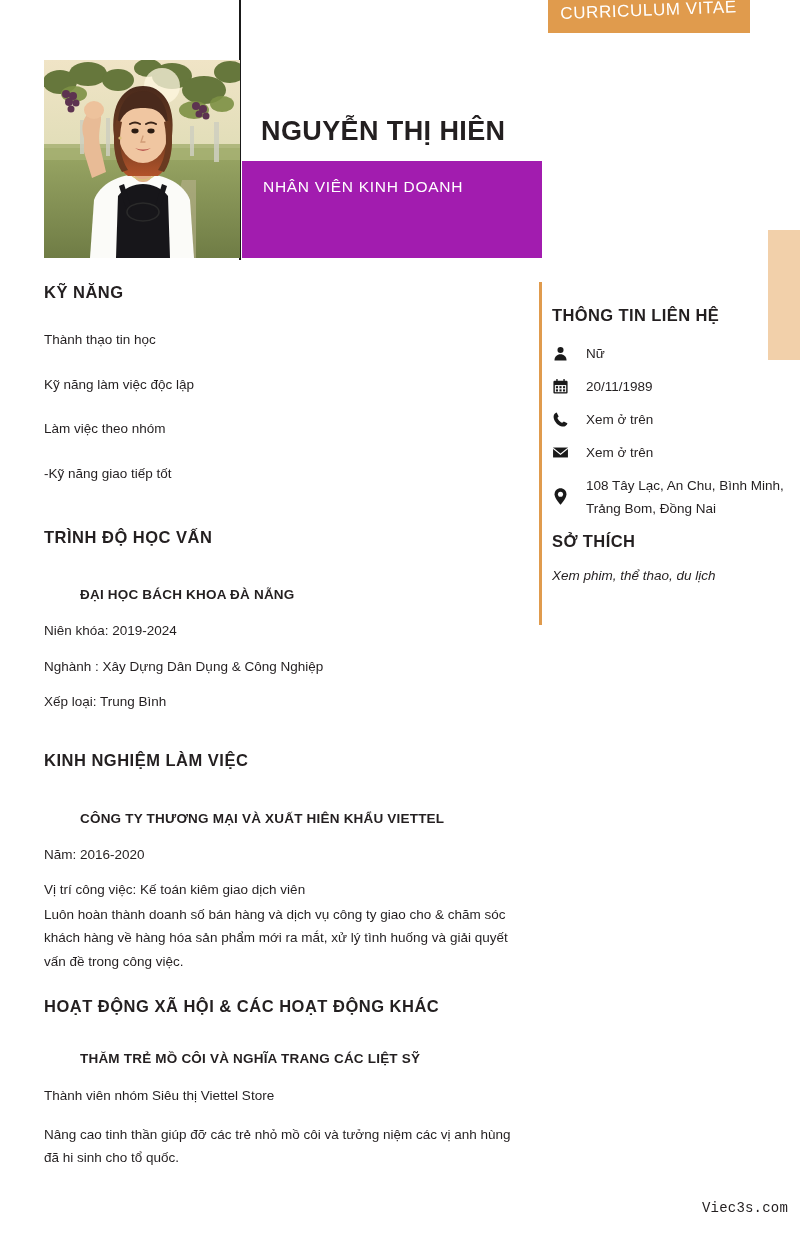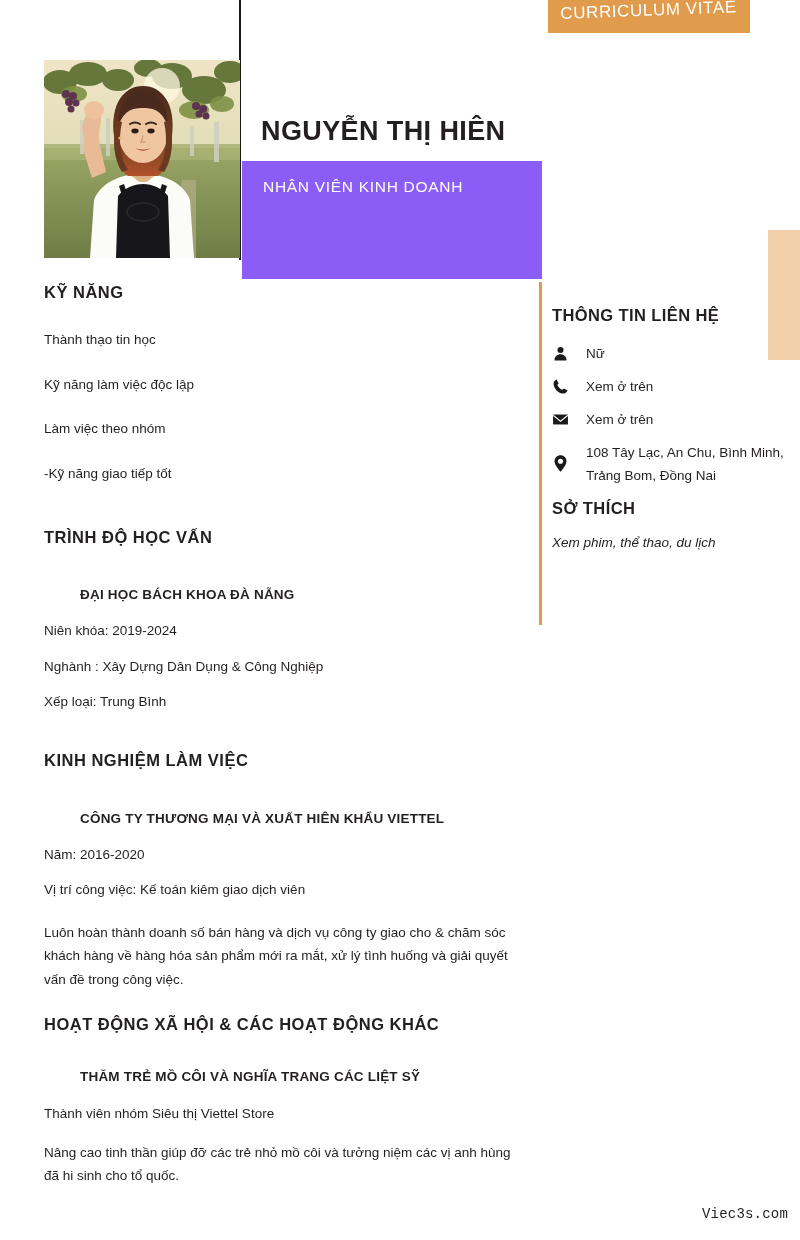--- a/index.html
+++ b/index.html
@@ -62,22 +62,22 @@
     font-size: 27px;
     font-weight: bold;
     letter-spacing: 0.4px;
     color: #231f20;
     white-space: nowrap;
   }
 
   .job-block {
     position: absolute;
     left: 242px; top: 161px;
-    width: 300px; height: 118px;
-    background: #8b5cf6;
+    width: 300px; height: 97px;
+    background: #a21caf;
   }
   .job-block span {
     position: absolute;
     left: 21px; top: 17px;
     font-size: 15.5px;
     letter-spacing: 0.7px;
     color: #ffffff;
     white-space: nowrap;
   }
 
@@ -129,21 +129,21 @@
   .skills .sec-title { margin-bottom: 16px; }
   .skill-item { margin-top: 31px; }
 
   .edu-title { margin-top: 48px; }
   .edu-school { margin-top: 40px; }
   .edu-line { margin-top: 22px; }
 
   .exp-title { margin-top: 42px; }
   .exp-company { margin-top: 41px; }
   .exp-line { margin-top: 22px; }
-  .exp-para { margin-top: 24px; width: 470px; }
+  .exp-para { margin-top: 6px; width: 470px; }
 
   .act-title { margin-top: 24px; }
   .act-sub { margin-top: 35px; }
   .act-line { margin-top: 23px; }
   .act-para { margin-top: 20px; width: 475px; }
 
   
   .right-col {
     position: absolute;
     left: 552px; top: 306px;
@@ -182,21 +182,21 @@
   .hobby-text {
     margin-top: 17px;
     font-size: 13.5px;
     color: #231f20;
     font-style: italic;
   }
 
   
   .footer-mark {
     position: absolute;
-    right: 12px; bottom: 18px;
+    right: 12px; bottom: 24px;
     font-family: "Liberation Mono", monospace;
     font-size: 14px;
     color: #231f20;
     letter-spacing: 0.2px;
   }
 </style>
 </head>
 <body>
 
 <div id="page">
@@ -364,20 +364,39 @@
       <div class="contact-row">
         <span class="ico">
           <svg width="17" height="17" viewBox="0 0 24 24" xmlns="http://www.w3.org/2000/svg">
             <circle cx="12" cy="7" r="4.3" fill="#1a1a1a"></circle>
             <path d="M3.5 22 C3.5 16.4 7.3 13.2 12 13.2 C16.7 13.2 20.5 16.4 20.5 22 Z" fill="#1a1a1a"></path>
           </svg>
         </span>
         <span class="txt">Nữ</span>
       </div>
 
+      <div class="contact-row">
+        <span class="ico">
+          <svg width="17" height="17" viewBox="0 0 24 24" xmlns="http://www.w3.org/2000/svg">
+            <rect x="2" y="4" width="20" height="18" rx="1.5" fill="#1a1a1a"></rect>
+            <rect x="4" y="10" width="16" height="10" fill="#ffffff"></rect>
+            <g fill="#1a1a1a">
+              <rect x="5.5" y="11.5" width="3" height="3"></rect>
+              <rect x="10.5" y="11.5" width="3" height="3"></rect>
+              <rect x="15.5" y="11.5" width="3" height="3"></rect>
+              <rect x="5.5" y="16" width="3" height="3"></rect>
+              <rect x="10.5" y="16" width="3" height="3"></rect>
+              <rect x="15.5" y="16" width="3" height="3"></rect>
+            </g>
+            <rect x="6" y="1.5" width="2" height="4" fill="#1a1a1a"></rect>
+            <rect x="16" y="1.5" width="2" height="4" fill="#1a1a1a"></rect>
+          </svg>
+        </span>
+        <span class="txt">20/11/1989</span>
+      </div>
 
       <div class="contact-row">
         <span class="ico">
           <svg width="17" height="17" viewBox="0 0 24 24" xmlns="http://www.w3.org/2000/svg">
             <path d="M6.6 2.2 C4.6 2.6 2.6 4.6 2.3 6.9 C1.8 11.4 5 16.6 9.2 19.6
                      C12.5 22 16.6 22.6 19 21.2 C20.6 20.2 21.6 18.6 21.7 17.4
                      L16.6 14.8 C15.7 15.6 15 16.6 14.2 16.5 C12.4 16.2 8.4 12.2 7.8 10.2
                      C7.6 9.4 8.6 8.6 9.4 7.8 Z" fill="#1a1a1a"></path>
           </svg>
         </span>

